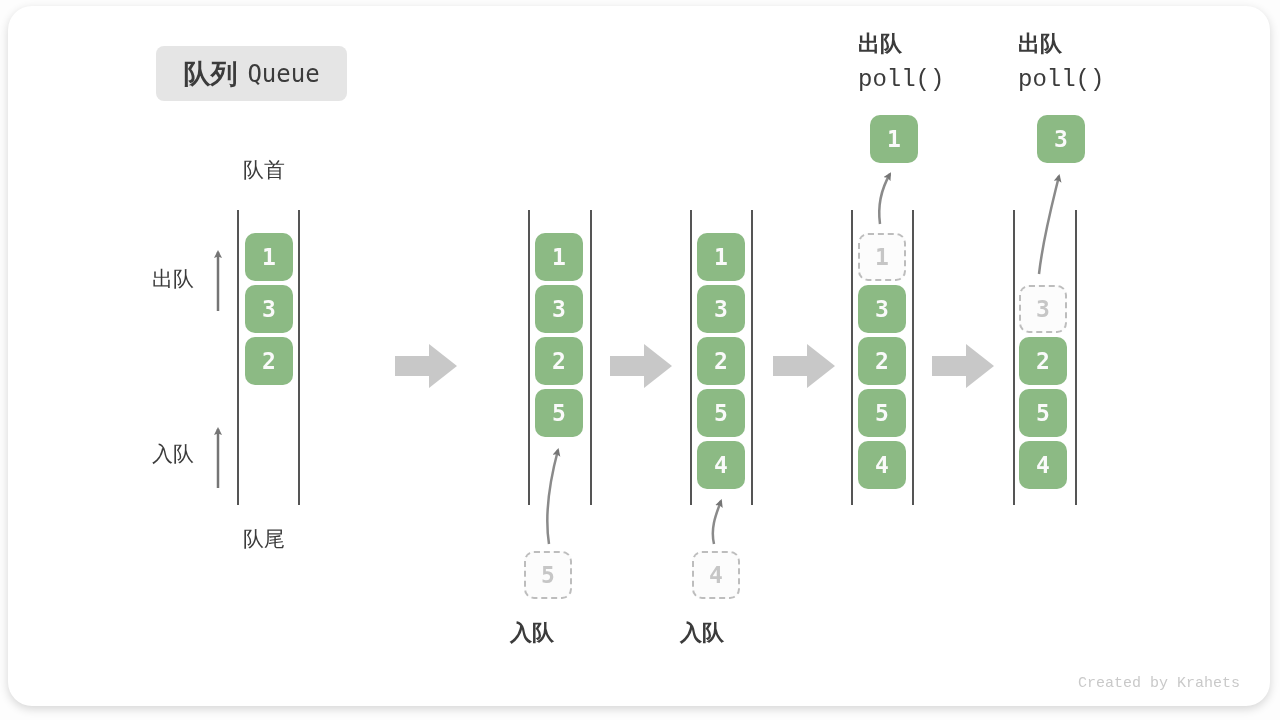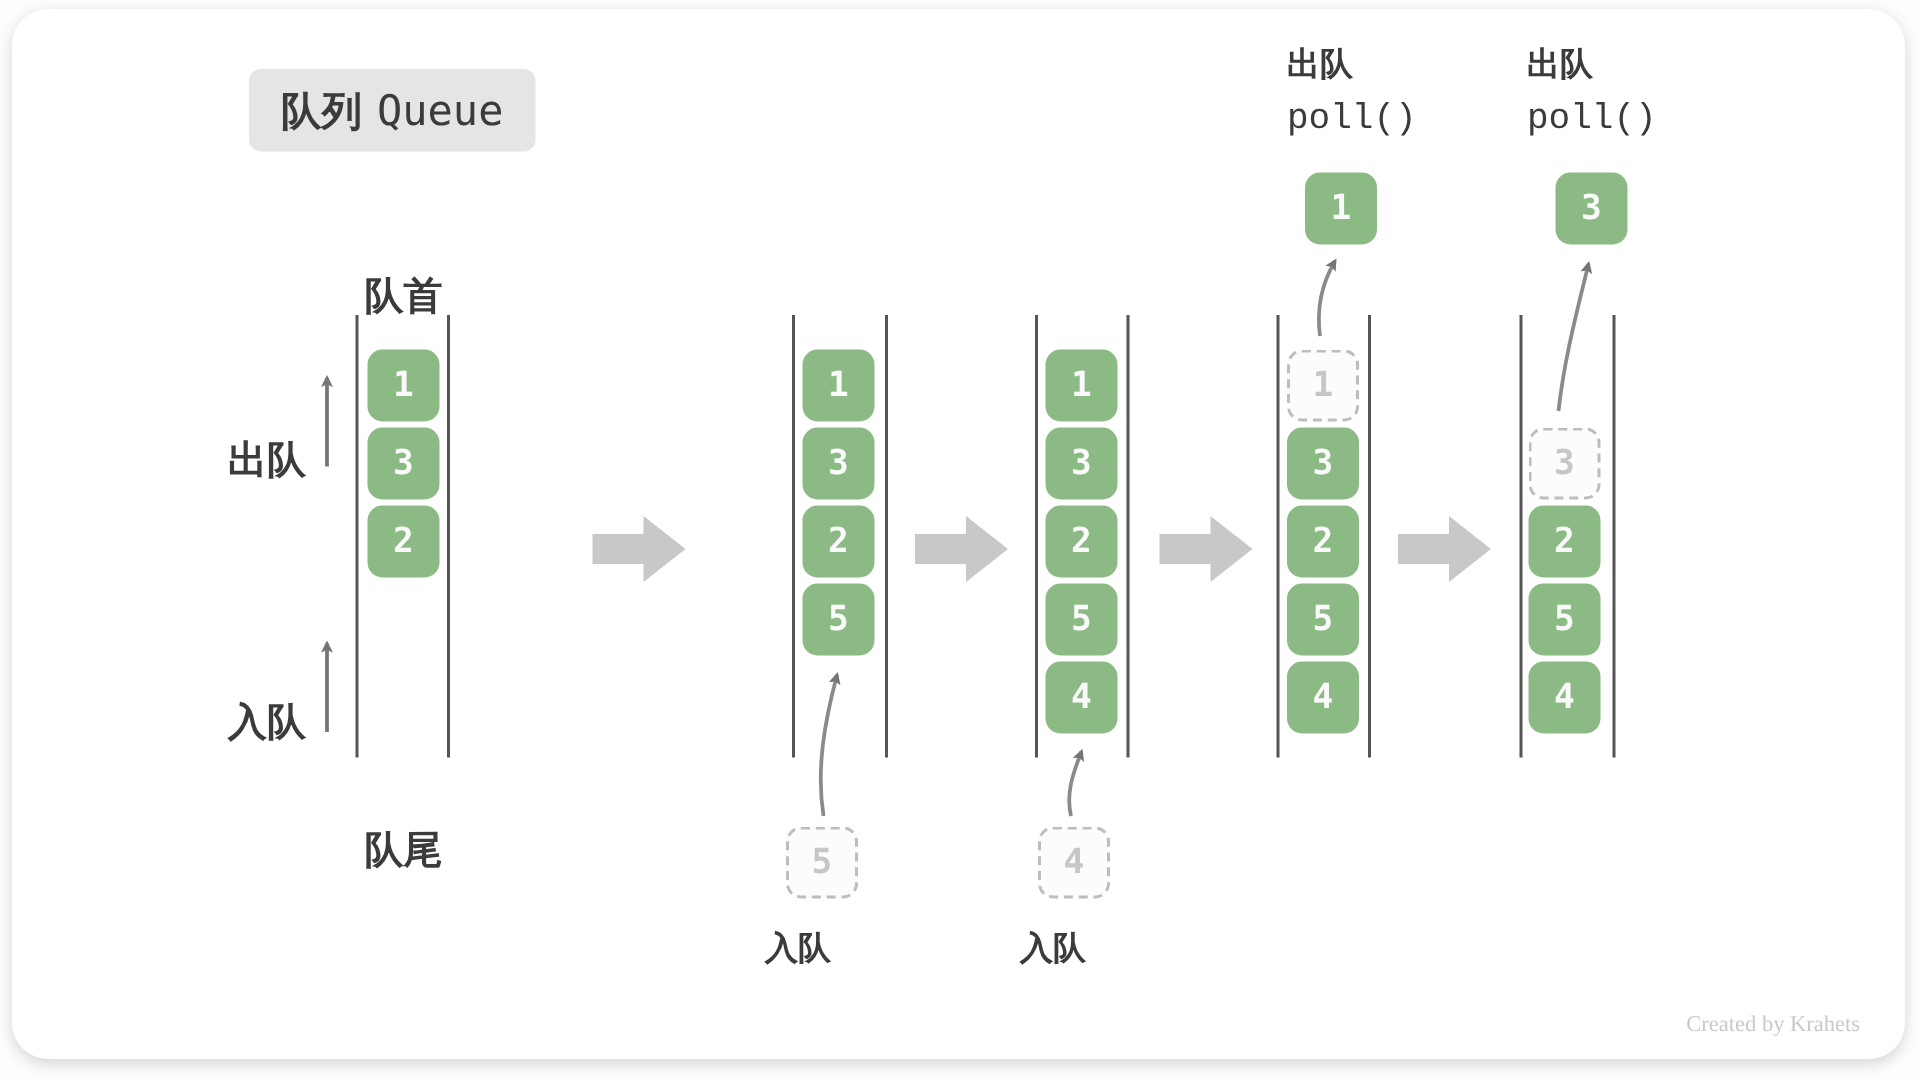--- a/index.html
+++ b/index.html
@@ -8,27 +8,27 @@
     font-family:"DejaVu Sans","Liberation Sans",sans-serif;
   }
   .card{
     position:absolute;left:8px;top:6px;width:1262px;height:700px;
     background:#ffffff;border-radius:24px;
     box-shadow:0 3px 10px rgba(0,0,0,0.16);
   }
   .abs{position:absolute;}
   
   .title-box{
-    left:166px;top:46px;width:191px;height:55px;background:#e5e5e5;
+    left:156px;top:46px;width:191px;height:55px;background:#e5e5e5;
     border-radius:8px;display:flex;align-items:center;justify-content:center;gap:10px;
   }
   .title-zh{font-size:27px;font-weight:bold;color:#3b3b3b;}
-  .title-en{font-size:28px;color:#3b3b3b;font-family:"DejaVu Sans Mono","Liberation Mono",monospace;}
+  .title-en{font-size:24px;color:#3b3b3b;font-family:"DejaVu Sans Mono","Liberation Mono",monospace;}
   
-  .zh-label{font-size:26px;font-weight:bold;color:#3b3b3b;white-space:nowrap;margin-top:24px;}
+  .zh-label{font-size:21px;font-weight:normal;color:#3b3b3b;white-space:nowrap;}
   
   .wall{width:1.5px;background:#555;top:210px;height:295px;}
   
   .cellstack{display:flex;flex-direction:column;gap:4px;}
   .cell{
     width:48px;height:48px;border-radius:10px;background:#8cba84;
     color:#fafafa;font-size:23px;font-weight:bold;
     font-family:"DejaVu Sans Mono","Liberation Mono",monospace;
     display:flex;align-items:center;justify-content:center;
   }
@@ -36,21 +36,21 @@
     background:#fcfcfc;border:2px dashed #bdbdbd;color:#c6c6c6;
     width:44px;height:44px;
   }
   
   .op-block{display:flex;flex-direction:column;line-height:36px;white-space:nowrap;}
   .op-zh{font-size:22px;font-weight:bold;color:#3b3b3b;}
   .op-code{font-size:24px;color:#3b3b3b;font-family:Liberation Mono, monospace;}
   .op-arg{color:#6fa458;font-weight:bold;}
   .credit{
     right:40px;top:675px;font-size:15px;color:#c9c9c9;
-    font-family:Liberation Serif, serif;
+    font-family:Liberation Mono, monospace;
   }
   svg.overlay{position:absolute;left:0;top:0;pointer-events:none;}
 </style>
 </head>
 <body>
 
 <div class="canvas">
   <div class="card"></div>
 
   <div class="abs title-box">

